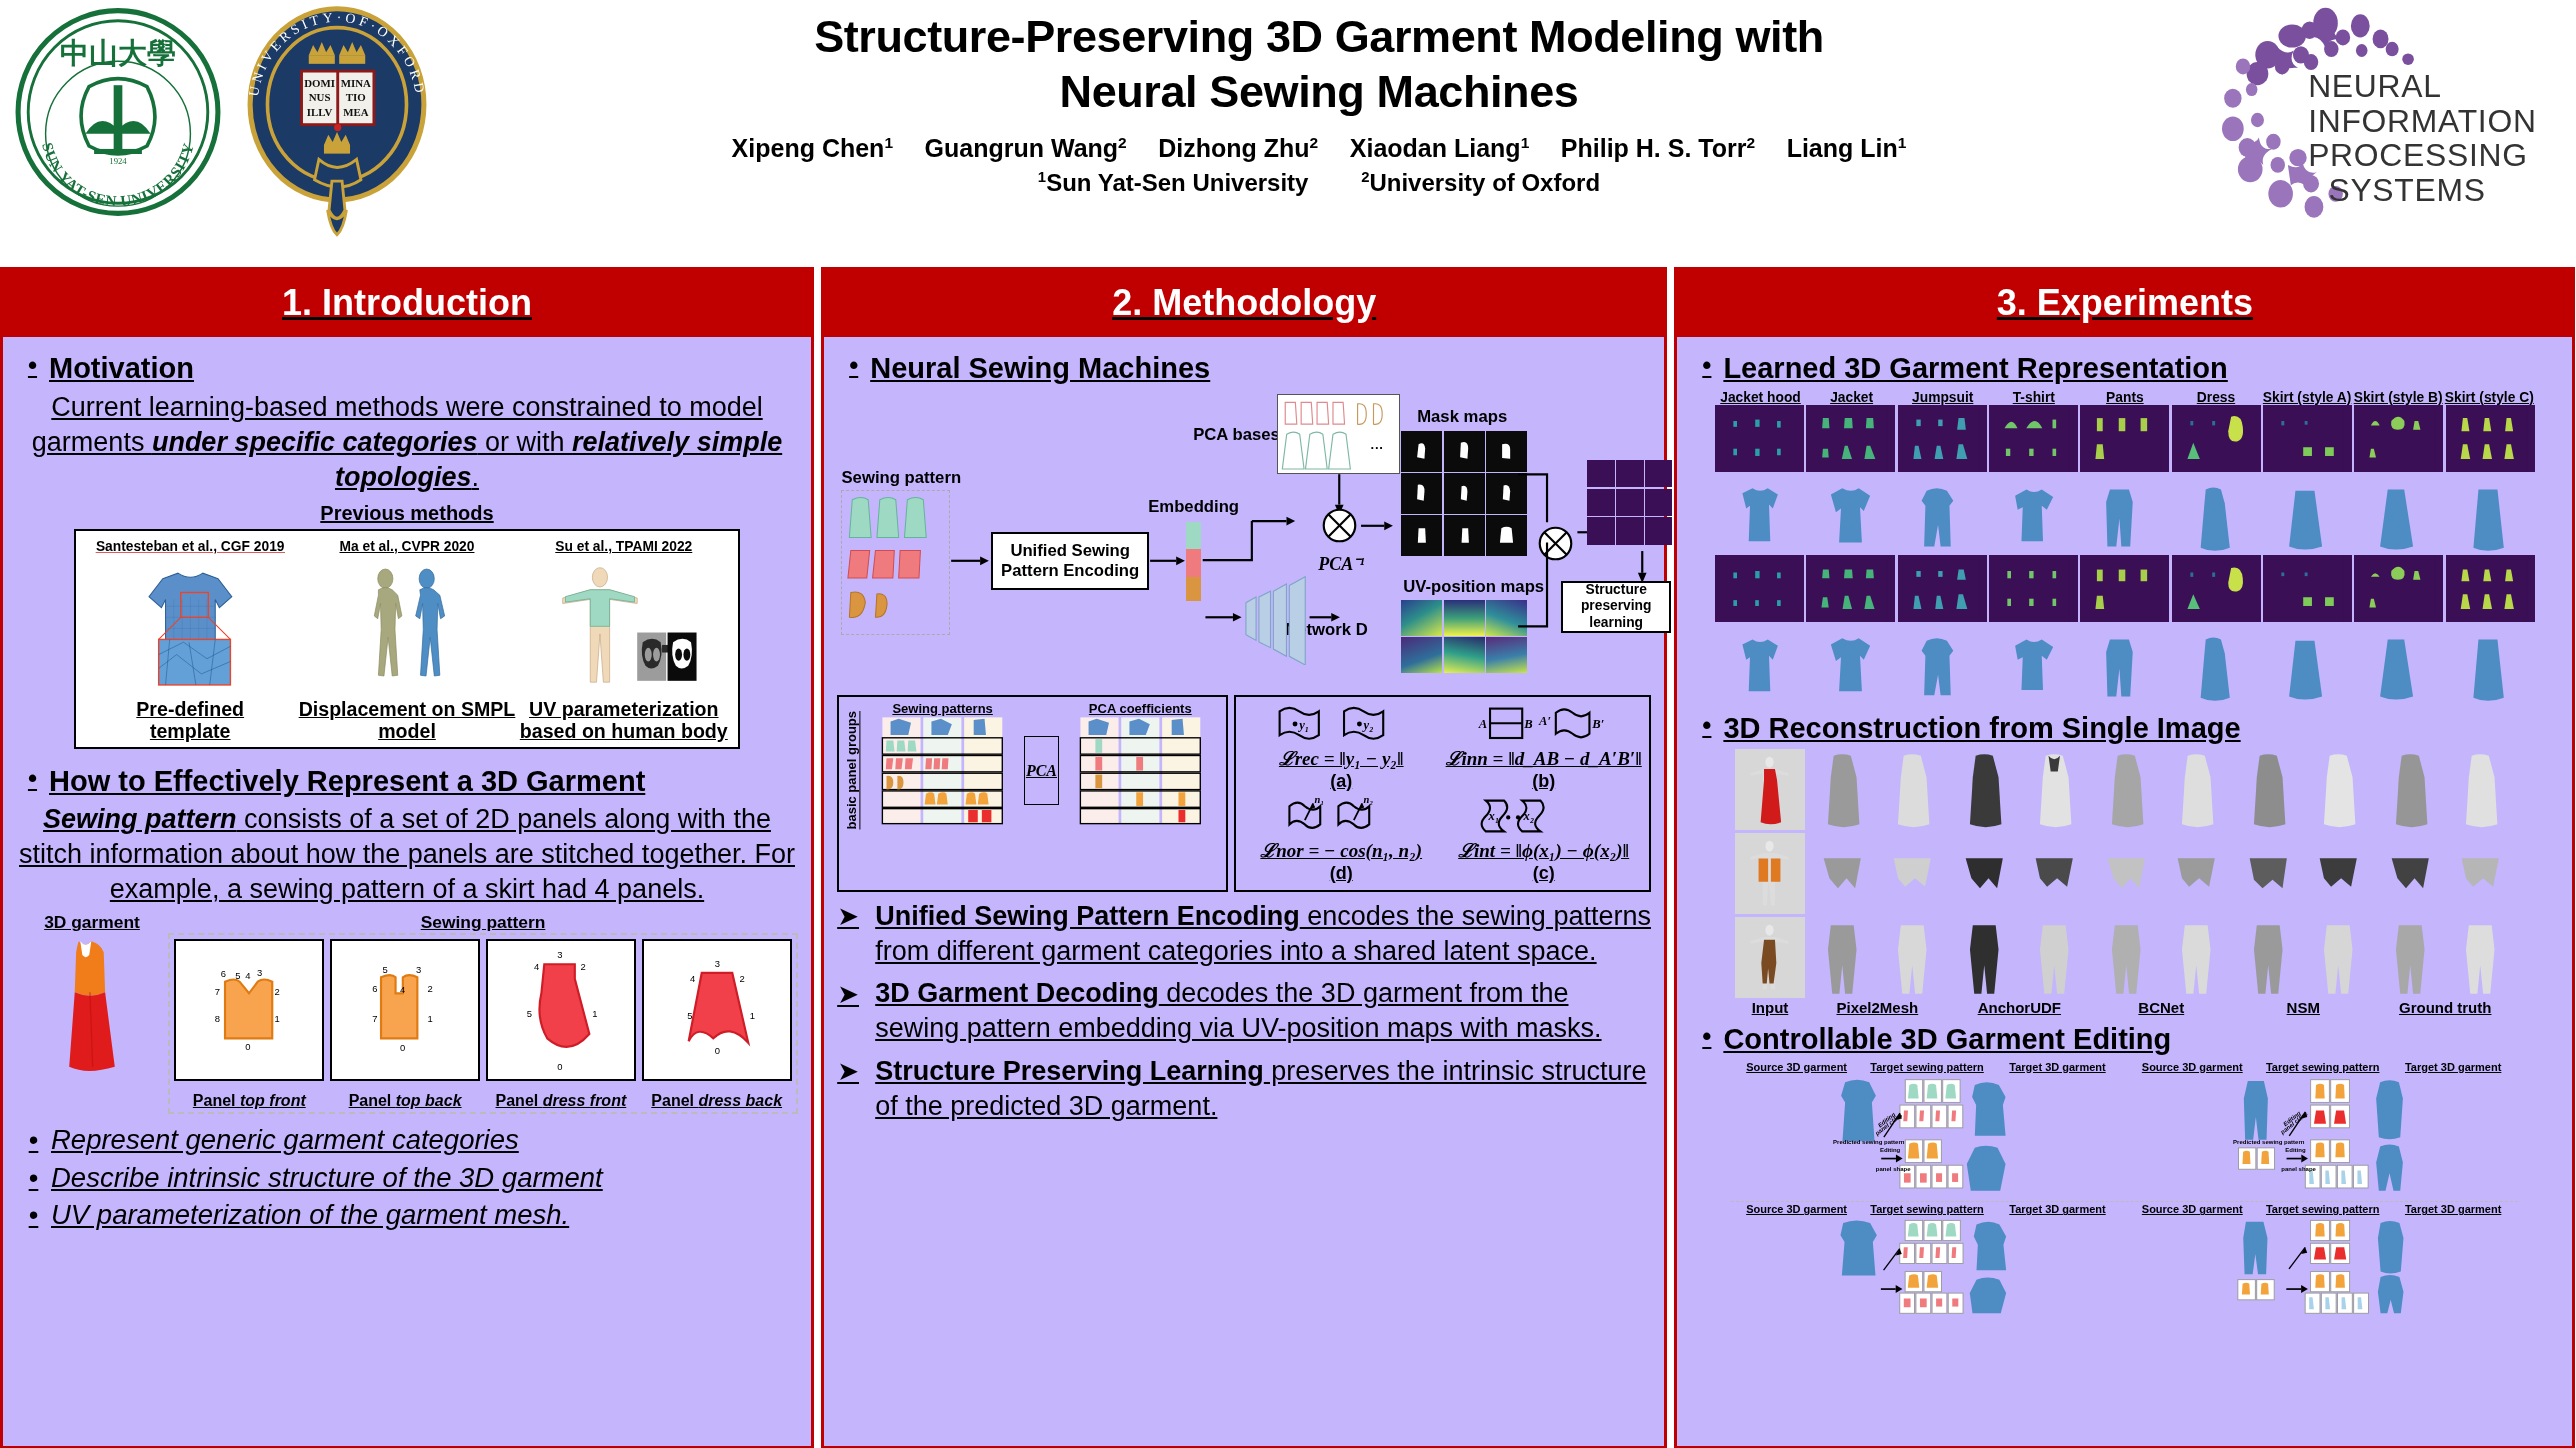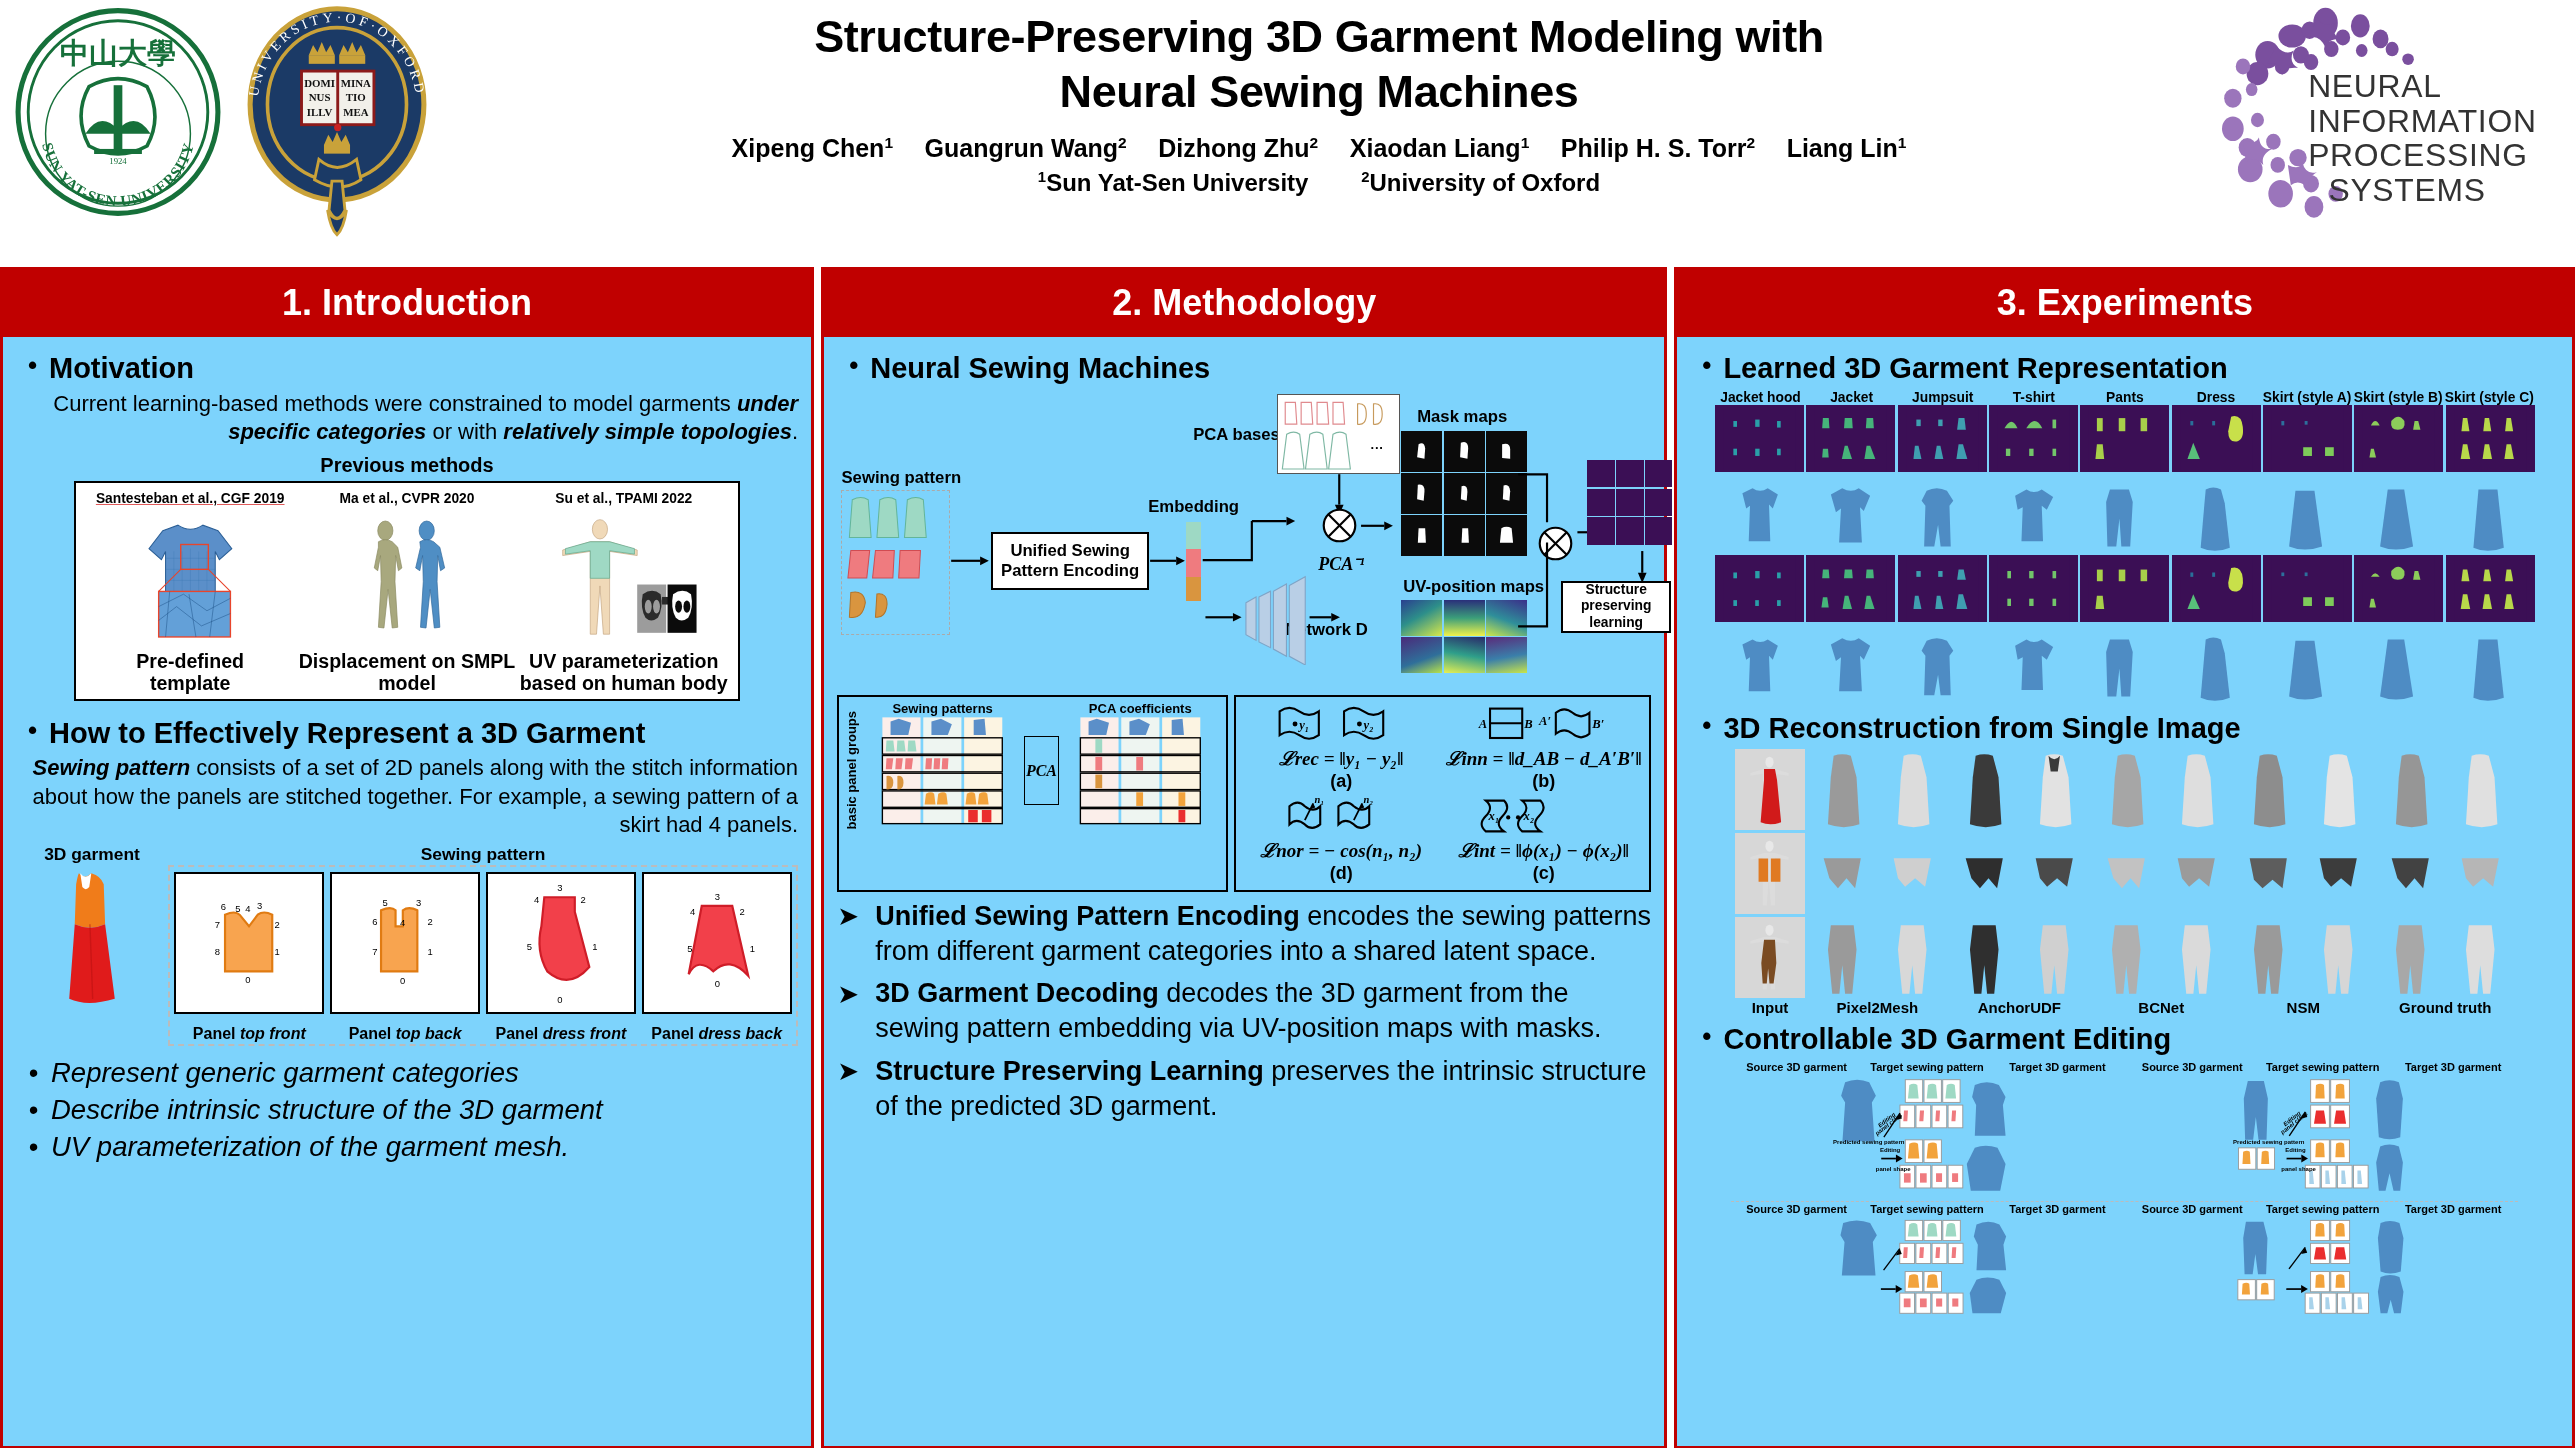--- a/index.html
+++ b/index.html
@@ -35,42 +35,43 @@
   sup { font-size: 0.62em; vertical-align: super; }
 
   
   .columns {
     position: absolute; top: 267px; left: 0; width: 2576px; height: 1182px;
     display: flex; gap: 0px;
   }
   .col {
     position: relative;
     border: 3.6px solid #C00000;
-    background: #7dd3fc;
+    background: #c4b5fd;
+    text-decoration: underline;
   }
   .col1 { width: 814px; }
   .col2 { width: 846px; margin-left: 7.2px; }
   .col3 { width: 901px; margin-left: 7.2px; }
 
   .col-header {
     background: #C00000; color: #fff;
     font-size: 36px; font-weight: bold; text-align: center;
     padding: 11.6px 0 13px 0;
     letter-spacing: 0px;
   }
   .col-body { padding: 10px 13px 5.8px 13px; }
 
   .bullet-head {
     display: flex; align-items: flex-start;
     font-size: 29px; font-weight: bold; color: #000;
     margin: 5.8px 0 4.3px 0;
   }
   .bullet-head .dot { width: 33px; flex: 0 0 33px; text-align: center; font-size: 26px; line-height: 1.05; }
   .para {
-    font-size: 22px; line-height: 1.30; color: #000; text-align: right;
+    font-size: 27px; line-height: 1.30; color: #000; text-align: center;
   }
   .para i, .para em { font-style: italic; font-weight: bold; }
 
   
   .arrow-item { display: flex; align-items: flex-start; margin-top: 7.2px; }
   .arrow-item .ar {
     flex: 0 0 38px; font-size: 26px; line-height: 1.3; color: #000; padding-top: 1.4px;
   }
   .arrow-item .txt { font-size: 27px; line-height: 1.30; }
   .arrow-item .txt b { font-weight: bold; }

